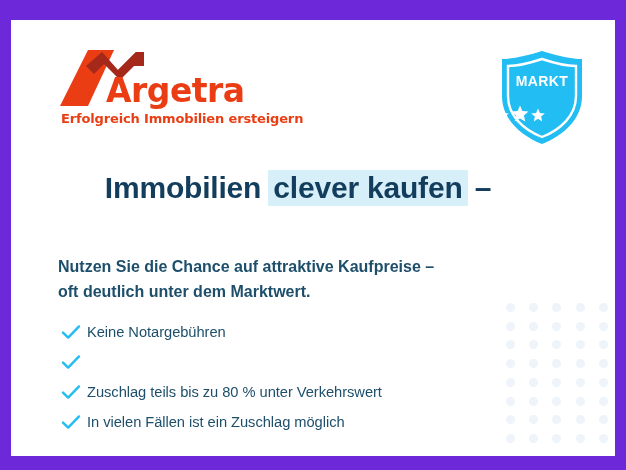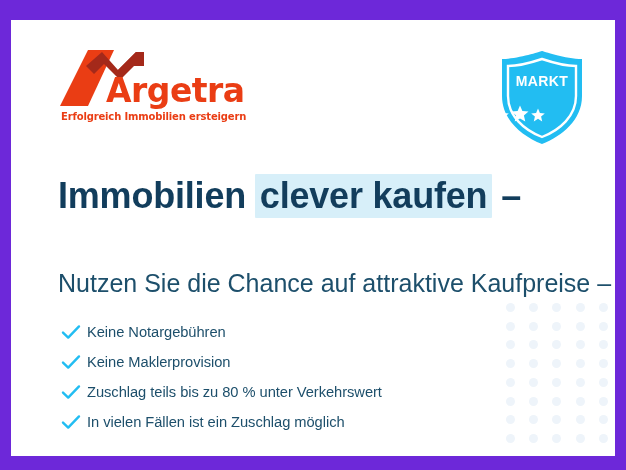--- a/index.html
+++ b/index.html
@@ -71,21 +71,21 @@
     font-weight: 700;
     color: #ea3d14;
     letter-spacing: -0.5px;
     line-height: 1;
     font-family: "DejaVu Sans", sans-serif;
   }
   .logo-tag {
     position: absolute;
     left: 3px;
     top: 63px;
-    font-size: 10px;
+    font-size: 13px;
     font-weight: 700;
     color: #ea3d14;
     letter-spacing: -0.15px;
     white-space: nowrap;
     font-family: "DejaVu Sans", sans-serif;
   }
 
   
   #badge {
     position: absolute;
@@ -112,44 +112,45 @@
     width: 100%;
     text-align: center;
   }
 
   
   #headline {
     position: absolute;
     left: 47px;
     top: 129px;
     width: 480px;
-    font-size: 36px;
+    font-size: 30px;
     font-weight: 700;
     color: #123d5c;
     line-height: 1.27;
     letter-spacing: -0.2px;
+    text-align: center;
   }
   #headline .hl {
     background: #d7eff9;
     padding: 1px 5px 2px 5px;
     border-radius: 1px;
     margin: 0 -1px;
   }
   #headline .line { display: block; white-space: nowrap; }
 
   
   #subheadline {
     position: absolute;
     left: 47px;
     top: 219px;
     width: 500px;
-    font-size: 25px;
+    font-size: 16px;
     color: #1d4f6b;
     line-height: 1.55;
-    font-weight: 400;
+    font-weight: 700;
   }
   #subheadline .line { display: block; white-space: nowrap; }
 
   
   #checklist {
     position: absolute;
     left: 50px;
     top: 297px;
     width: 480px;
     text-align: center;
@@ -249,38 +250,38 @@
     </div>
 
     <h1 id="headline">
       <span class="line">
         <span>Immobilien </span><span class="hl">clever kaufen</span><span> –</span>
       </span>
     </h1>
 
     <p id="subheadline">
       <span class="line">Nutzen Sie die Chance auf attraktive Kaufpreise –</span>
+      <span class="line">oft deutlich unter dem Marktwert.</span>
     </p>
 
     <ul id="checklist" style="list-style:none;margin:0;padding:0;">
         <li class="check-item">
           <span class="check-icon">
             <svg width="20" height="16" viewBox="0 0 20 16">
               <path d="M2 8.6 L7.2 13.6 L18 2.4" fill="none" stroke="#22bdf2" stroke-width="2.4" stroke-linecap="round" stroke-linejoin="round"></path>
             </svg>
           </span>
           <span class="check-label">Keine Notargebühren</span>
         </li>
         <li class="check-item">
           <span class="check-icon">
             <svg width="20" height="16" viewBox="0 0 20 16">
               <path d="M2 8.6 L7.2 13.6 L18 2.4" fill="none" stroke="#22bdf2" stroke-width="2.4" stroke-linecap="round" stroke-linejoin="round"></path>
             </svg>
           </span>
-          <span class="check-label">Keine Maklerprovision</span>
         </li>
         <li class="check-item">
           <span class="check-icon">
             <svg width="20" height="16" viewBox="0 0 20 16">
               <path d="M2 8.6 L7.2 13.6 L18 2.4" fill="none" stroke="#22bdf2" stroke-width="2.4" stroke-linecap="round" stroke-linejoin="round"></path>
             </svg>
           </span>
           <span class="check-label">Zuschlag teils bis zu 80 % unter Verkehrswert</span>
         </li>
         <li class="check-item">

